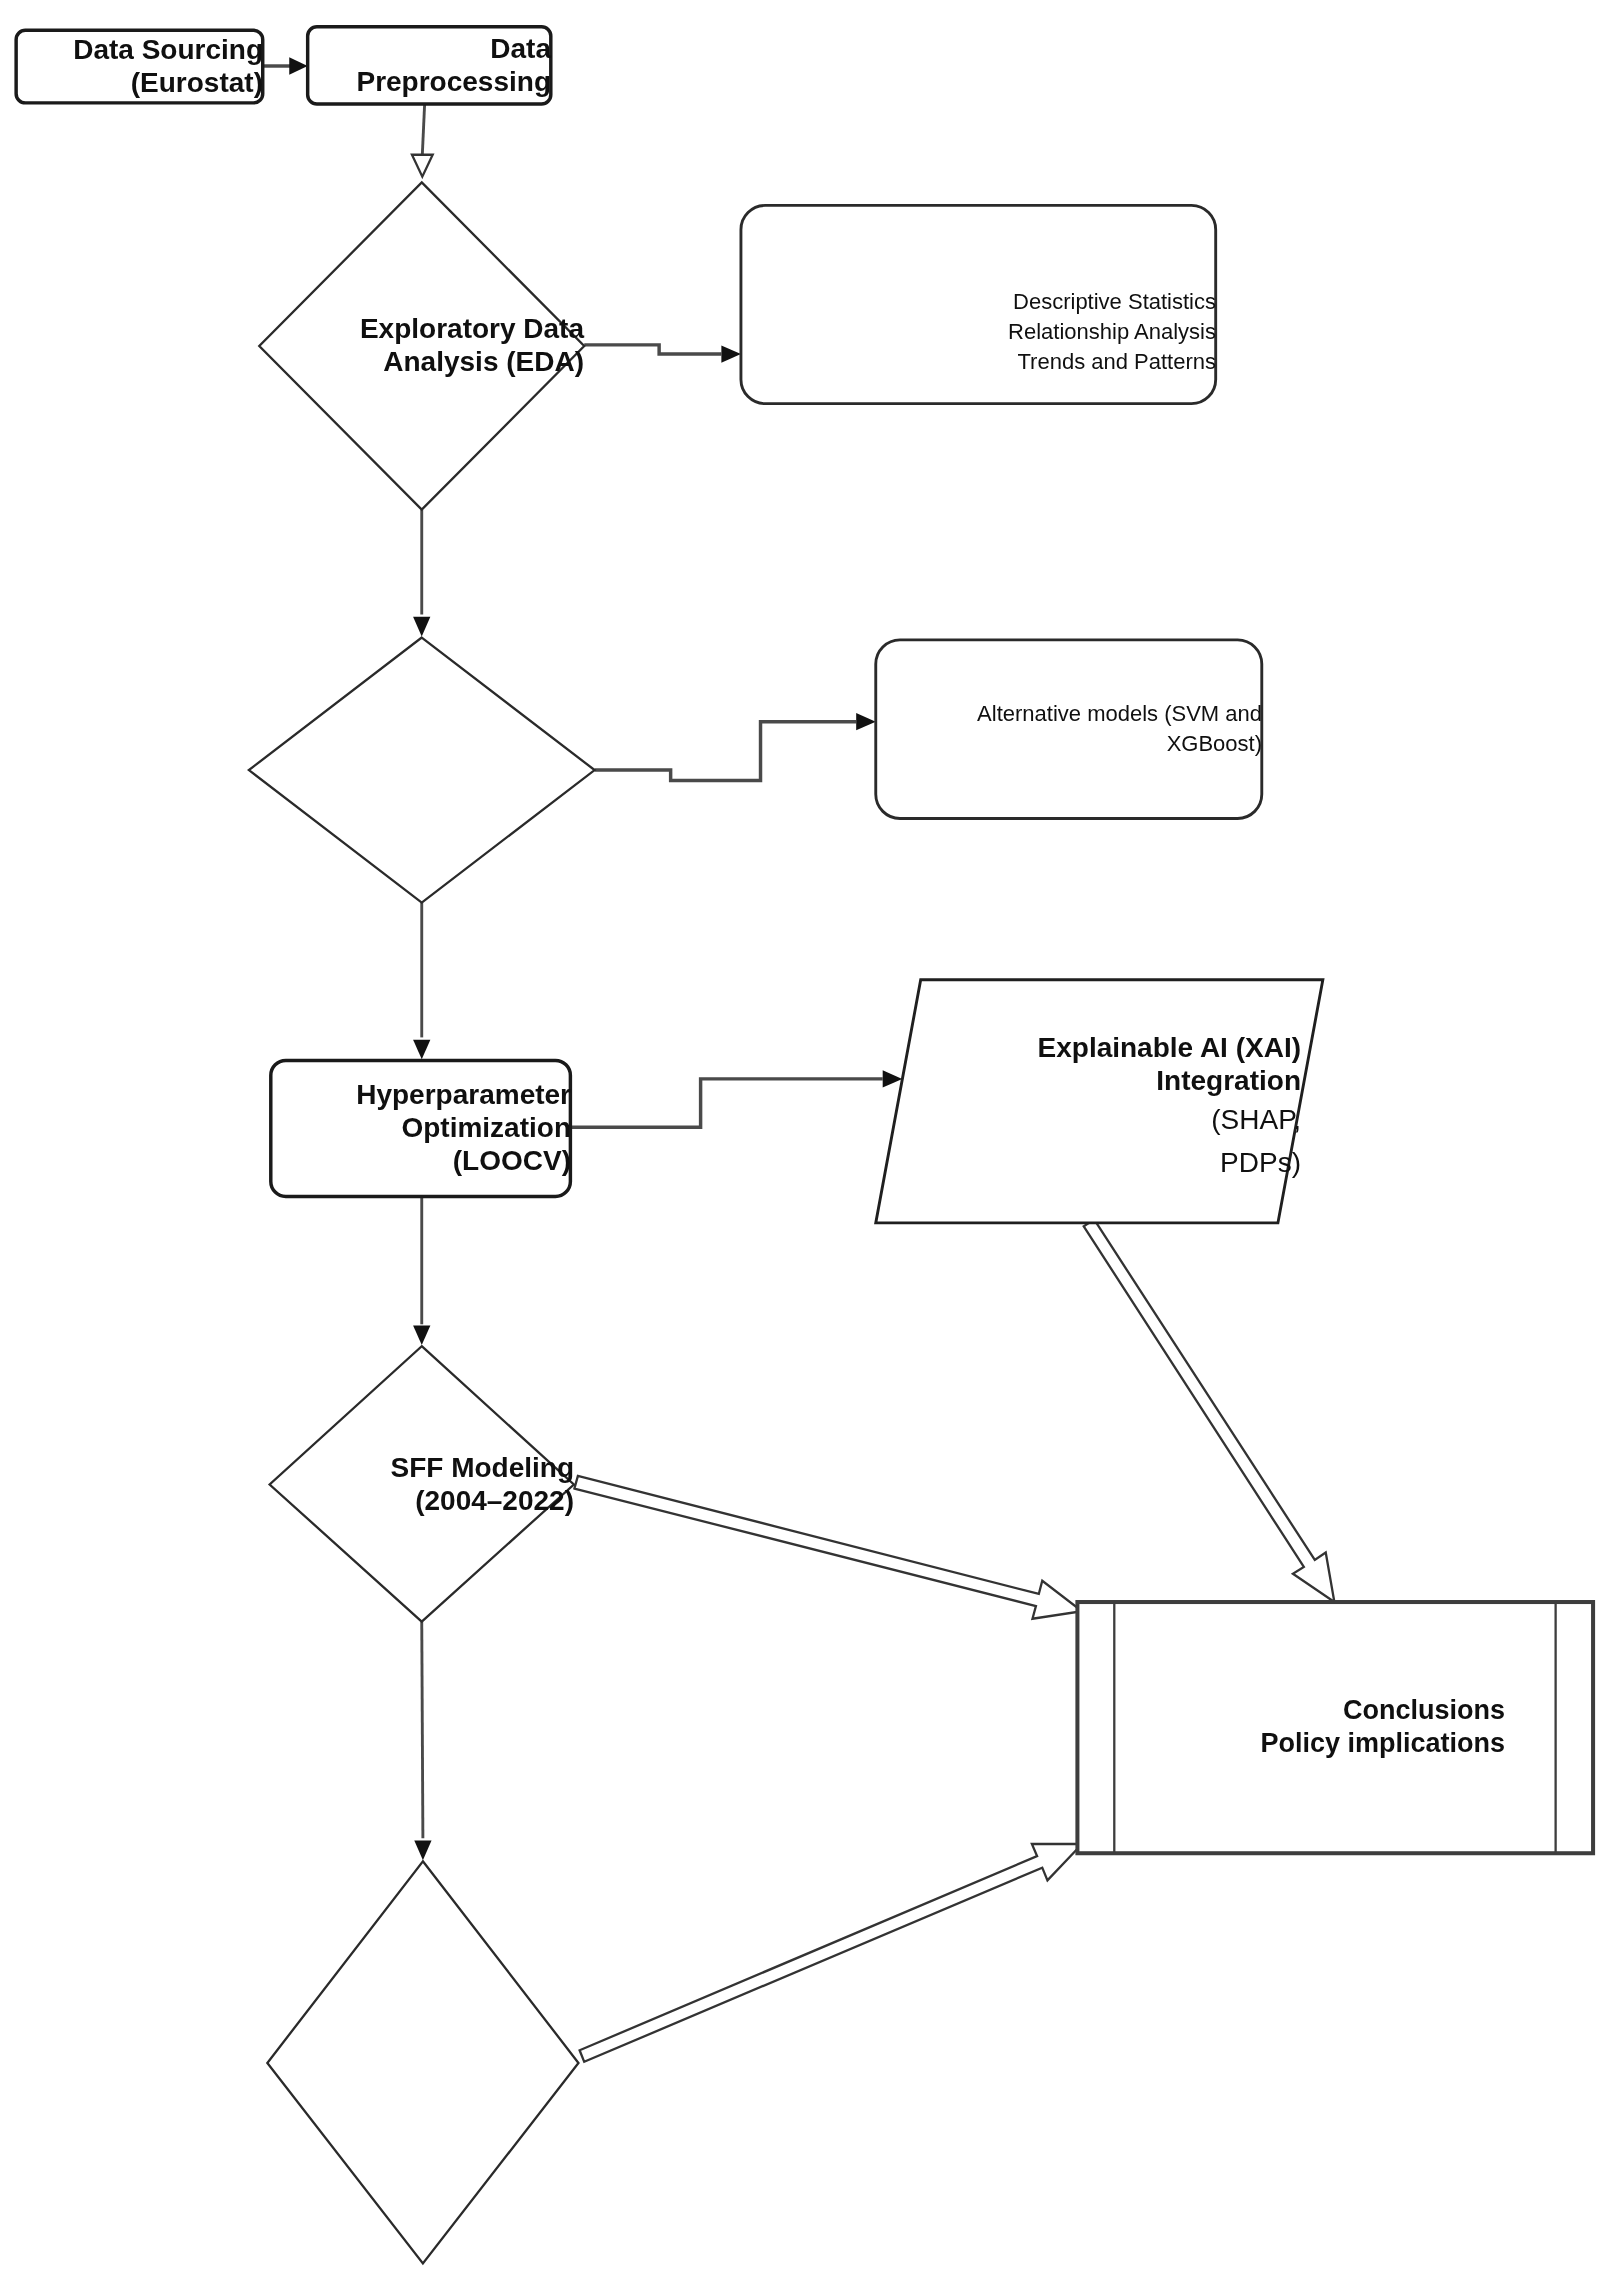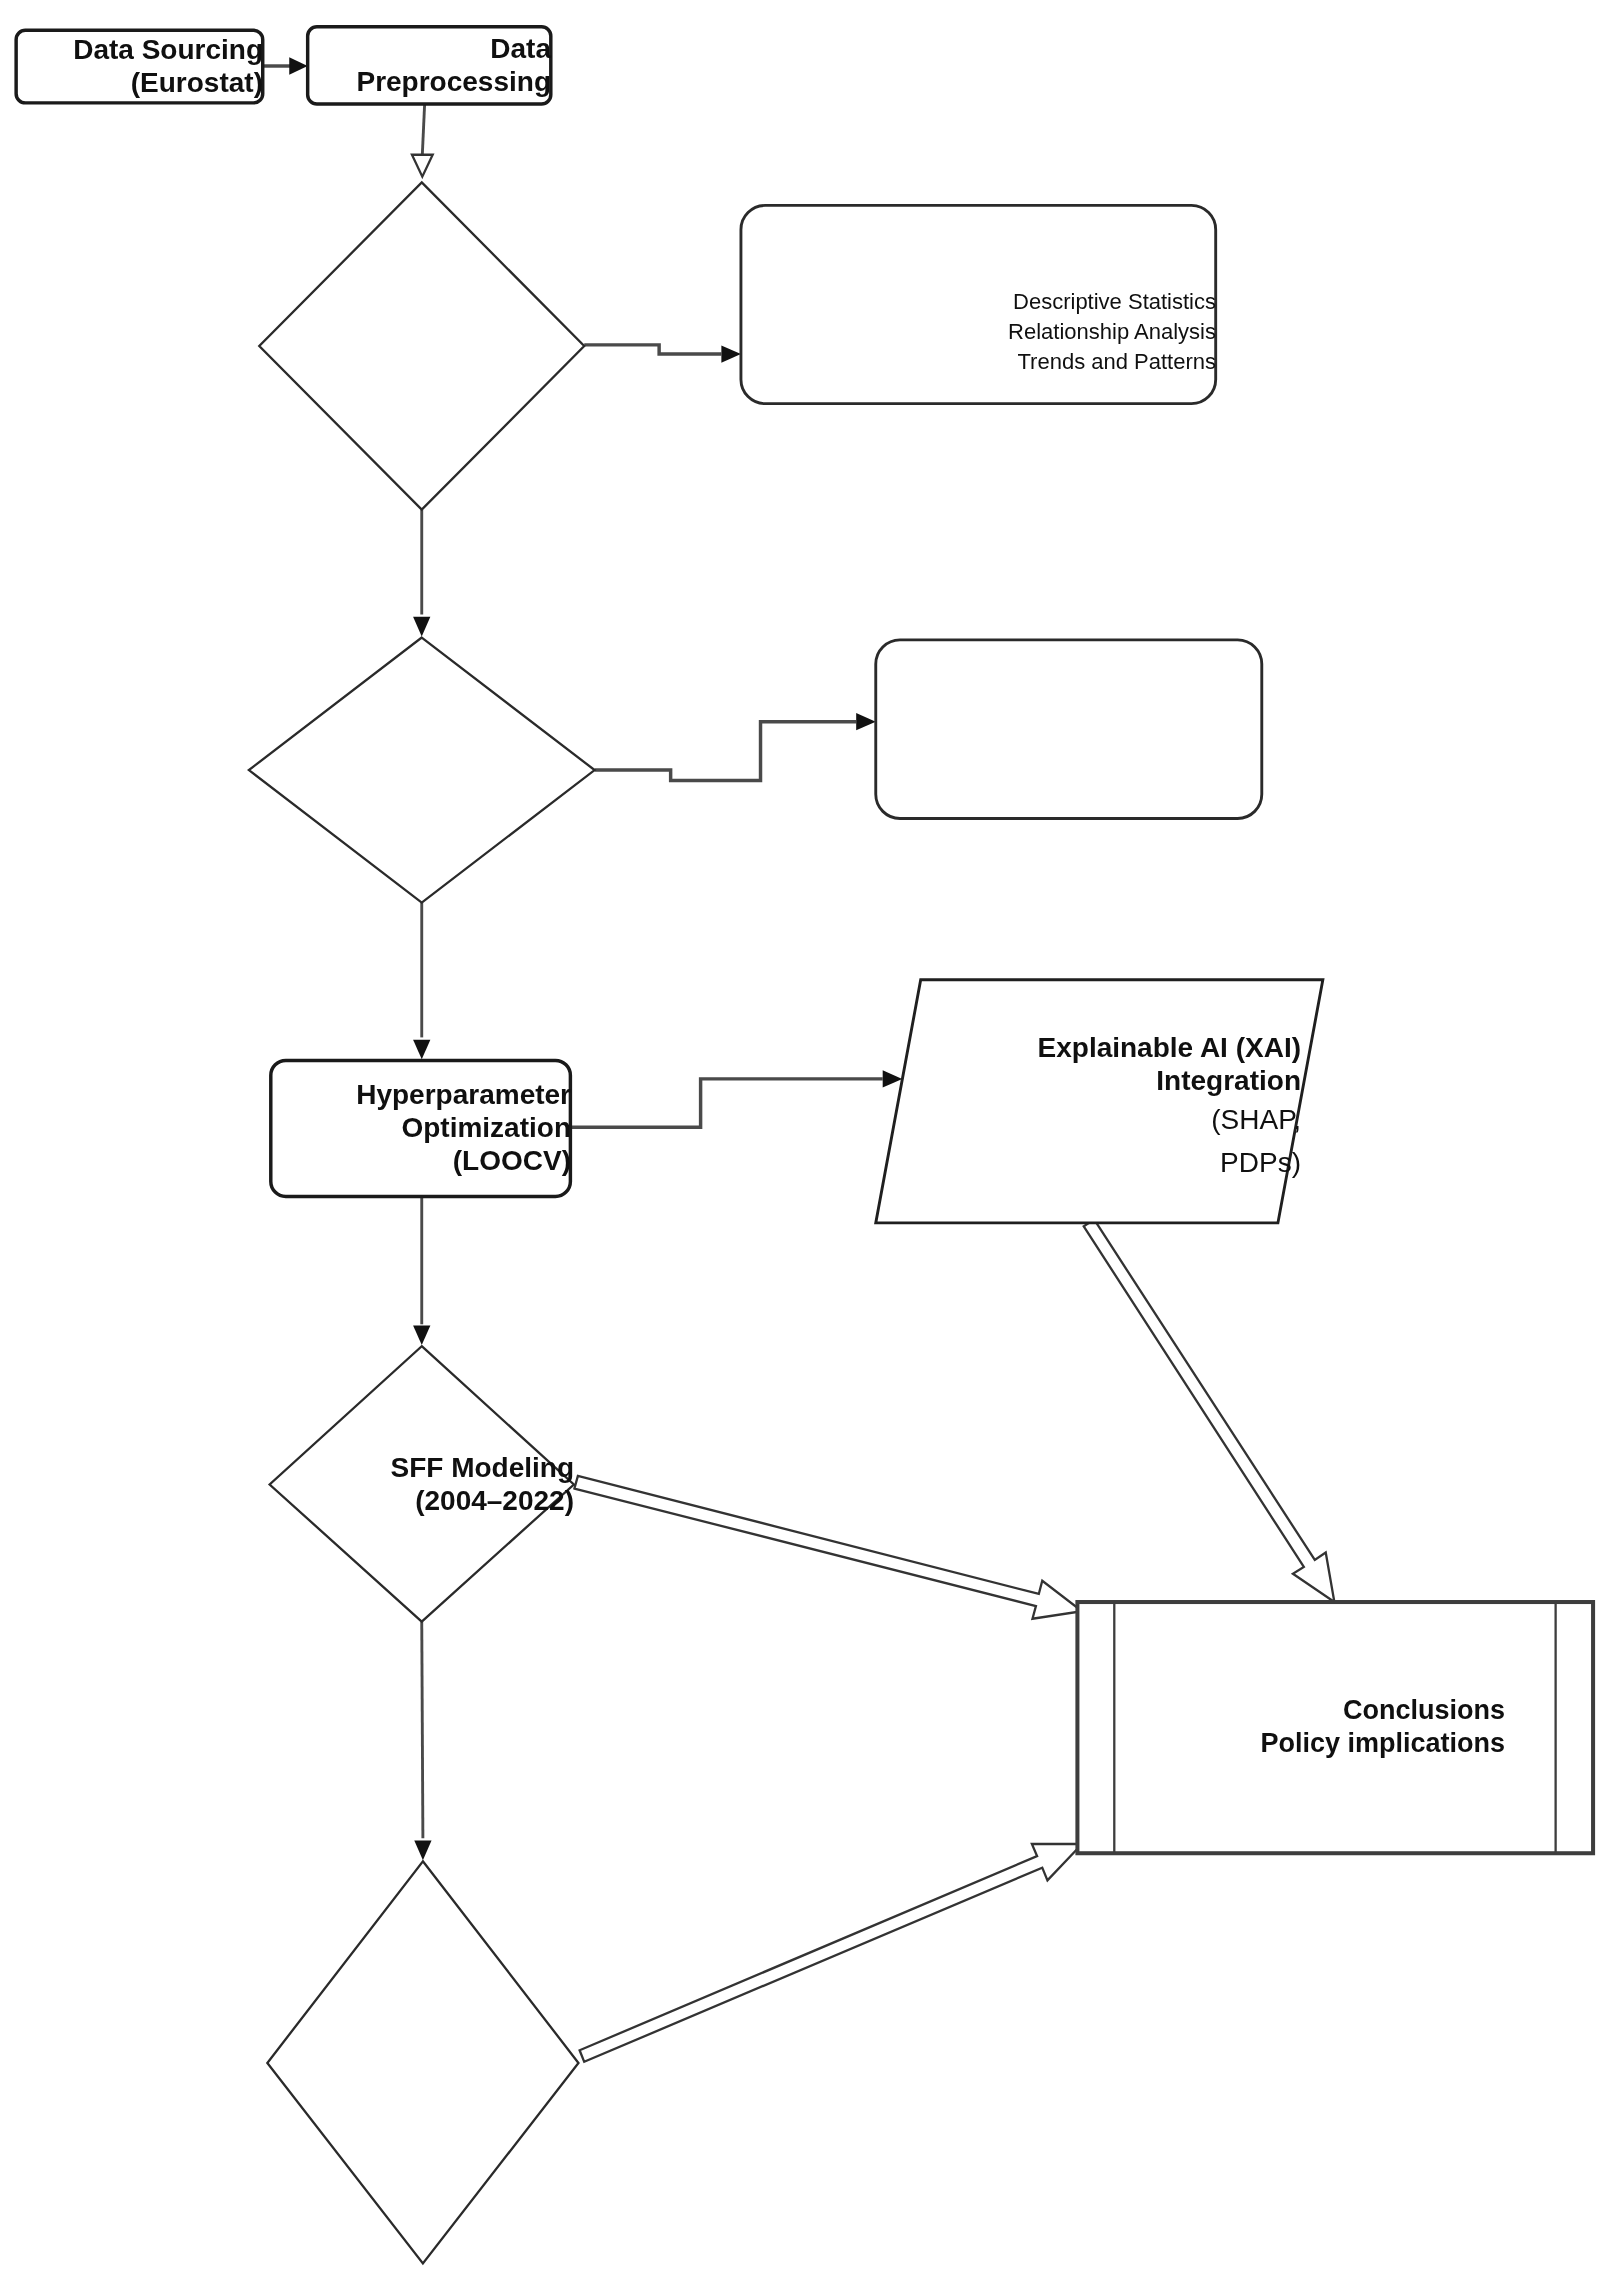--- a/index.html
+++ b/index.html
@@ -84,26 +84,30 @@
     <line x1="1934" y1="2780" x2="1934" y2="3216" stroke="#3d3d3d" stroke-width="4"></line>
     <line x1="2700" y1="2780" x2="2700" y2="3216" stroke="#3d3d3d" stroke-width="4"></line>
   </svg>
 
   <div class="lbl b" style="left:16px;top:33px;width:247px;">Data Sourcing
 (Eurostat)</div>
 
   <div class="lbl b" style="left:308px;top:32px;width:243px;">Data
 Preprocessing</div>
 
+  <div class="lbl b" style="left:259px;top:312px;width:325px;">Exploratory Data
+Analysis (EDA)</div>
 
   <div class="lbl r" style="left:741px;top:259px;width:475px;margin-top:28px;">Descriptive Statistics
 Relationship Analysis
 Trends and Patterns</div>
 
 
+  <div class="lbl r" style="left:876px;top:699px;width:386px;">Alternative models (SVM and
+XGBoost)</div>
 
   <div class="lbl b" style="left:898px;top:1031px;width:403px;">Explainable AI (XAI)
 Integration</div>
 
   <div class="lbl b" style="left:271px;top:1078px;width:300px;">Hyperparameter
 Optimization
 (LOOCV)</div>
   <div class="lbl" style="left:898px;top:1098px;width:403px;font-size:28px;line-height:43px;">(SHAP,
 PDPs)</div>
 

